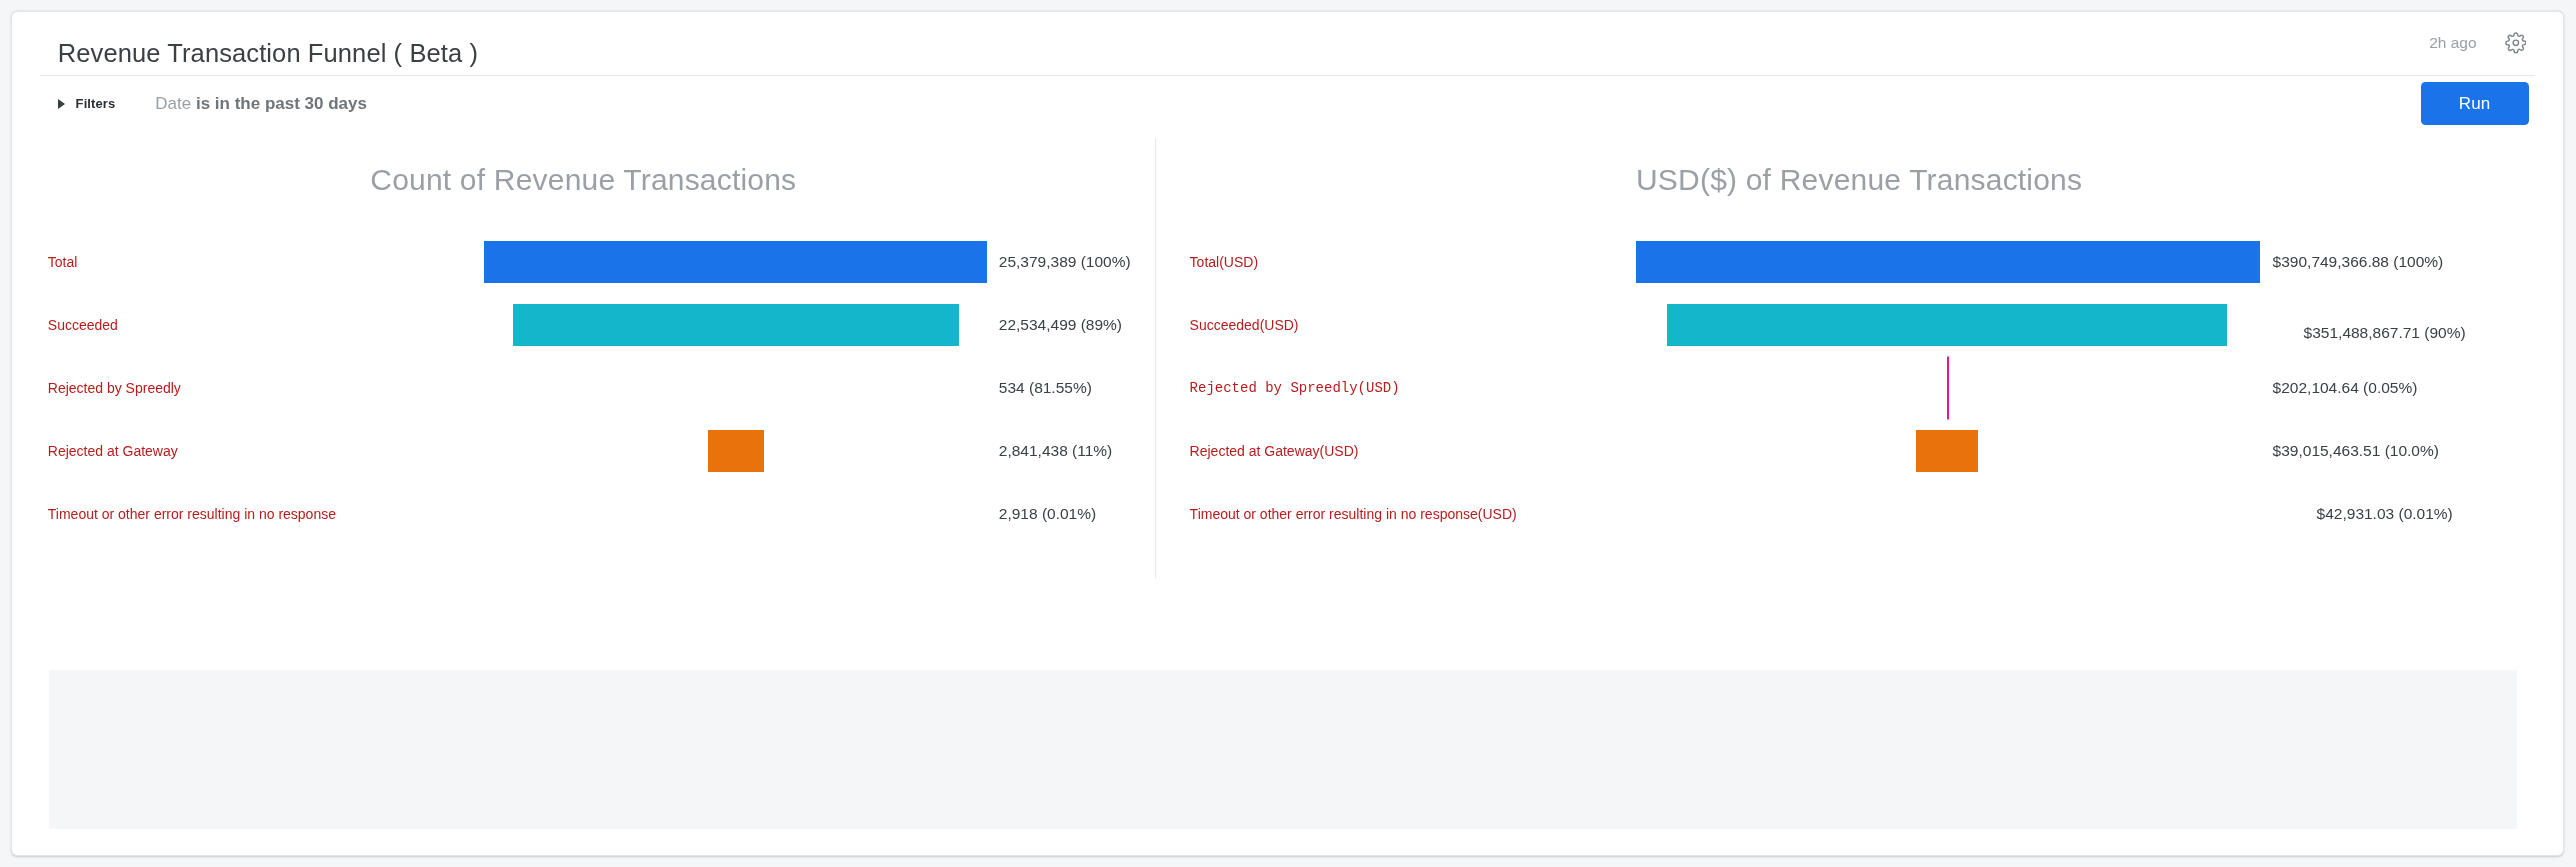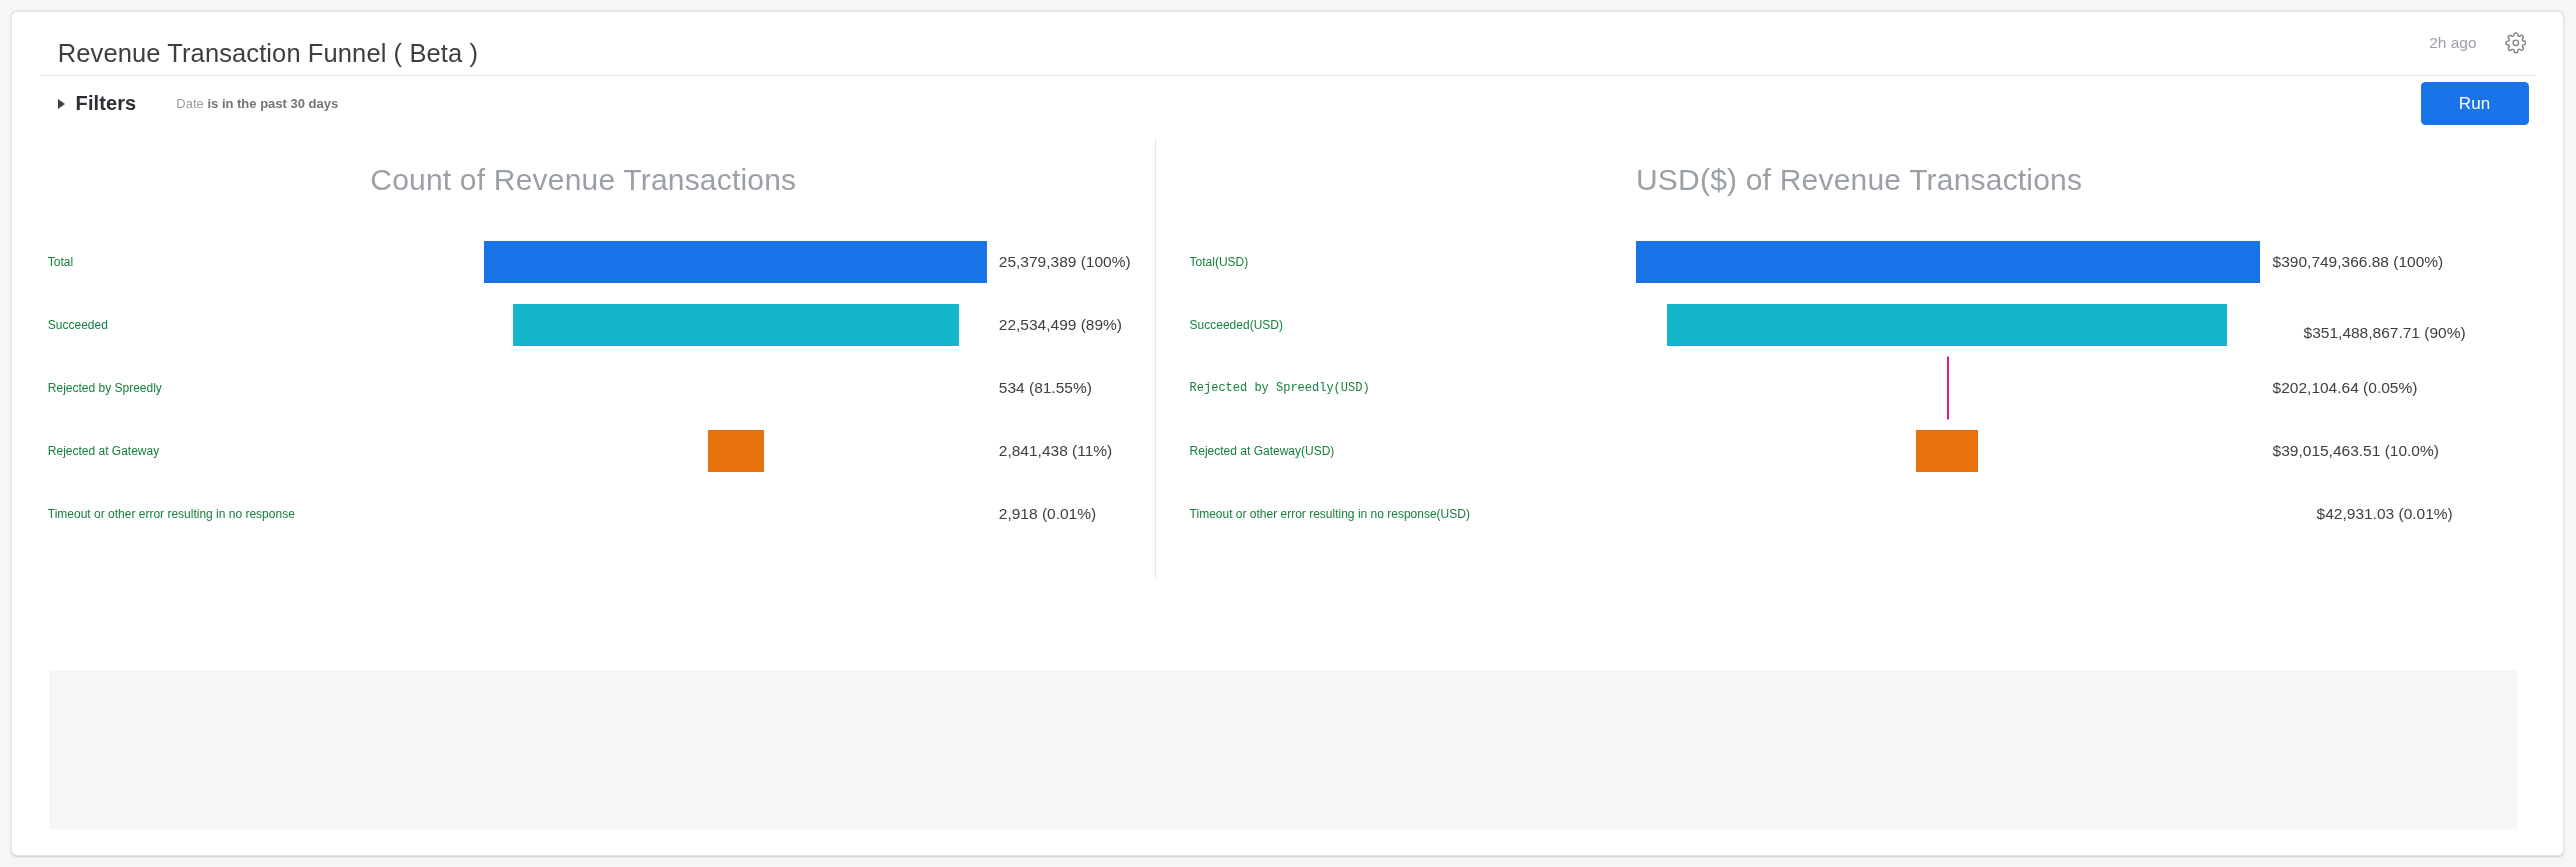--- a/index.html
+++ b/index.html
@@ -44,22 +44,22 @@
     position:relative;height:56px;box-sizing:border-box;
     padding:0 34px 0 46px;
     display:flex;align-items:center;
   }
   .filters-toggle{display:flex;align-items:center;gap:10.8px;cursor:pointer;}
   .caret{
     width:0;height:0;border-left:7px solid #3c4043;
     border-top:5px solid transparent;border-bottom:5px solid transparent;
     display:block;
   }
-  .filters-label{font-size:20px;font-weight:700;color:#2b2f33;letter-spacing:0.1px;}
-  .filter-desc{margin-left:40px;font-size:13px;color:#9aa0a6;white-space:nowrap;}
+  .filters-label{font-size:13px;font-weight:700;color:#2b2f33;letter-spacing:0.1px;}
+  .filter-desc{margin-left:40px;font-size:17px;color:#9aa0a6;white-space:nowrap;}
   .filter-desc .fd-strong{color:#70757a;font-weight:700;}
   .run-btn{
     margin-left:auto;
     background:#1a73e8;color:#fff;border:none;border-radius:4.6px;
     font-family:inherit;font-size:17px;font-weight:400;letter-spacing:0.2px;
     height:43px;min-width:108px;padding:0 20px;cursor:pointer;
     display:flex;align-items:center;justify-content:center;
   }
 
   
@@ -76,21 +76,21 @@
     text-align:center;font-size:30px;color:#9aa0a6;font-weight:400;
     padding-top:31px;letter-spacing:0.2px;
   }
 
   .rows{position:relative;margin-top:34px;}
   .row{
     position:relative;height:63px;
   }
   .row-label{
     position:absolute;top:50%;transform:translateY(-50%);
-    font-size:12px;color:#15803d;white-space:nowrap;
+    font-size:14px;color:#b91c1c;white-space:nowrap;
   }
   .row-value{
     position:absolute;top:50%;transform:translateY(-50%);
     font-size:15.5px;color:#3c4043;white-space:nowrap;
   }
   .bar{
     position:absolute;top:50%;transform:translateY(-50%);
     height:42px;
   }
   .bar.thin{height:42px;}

